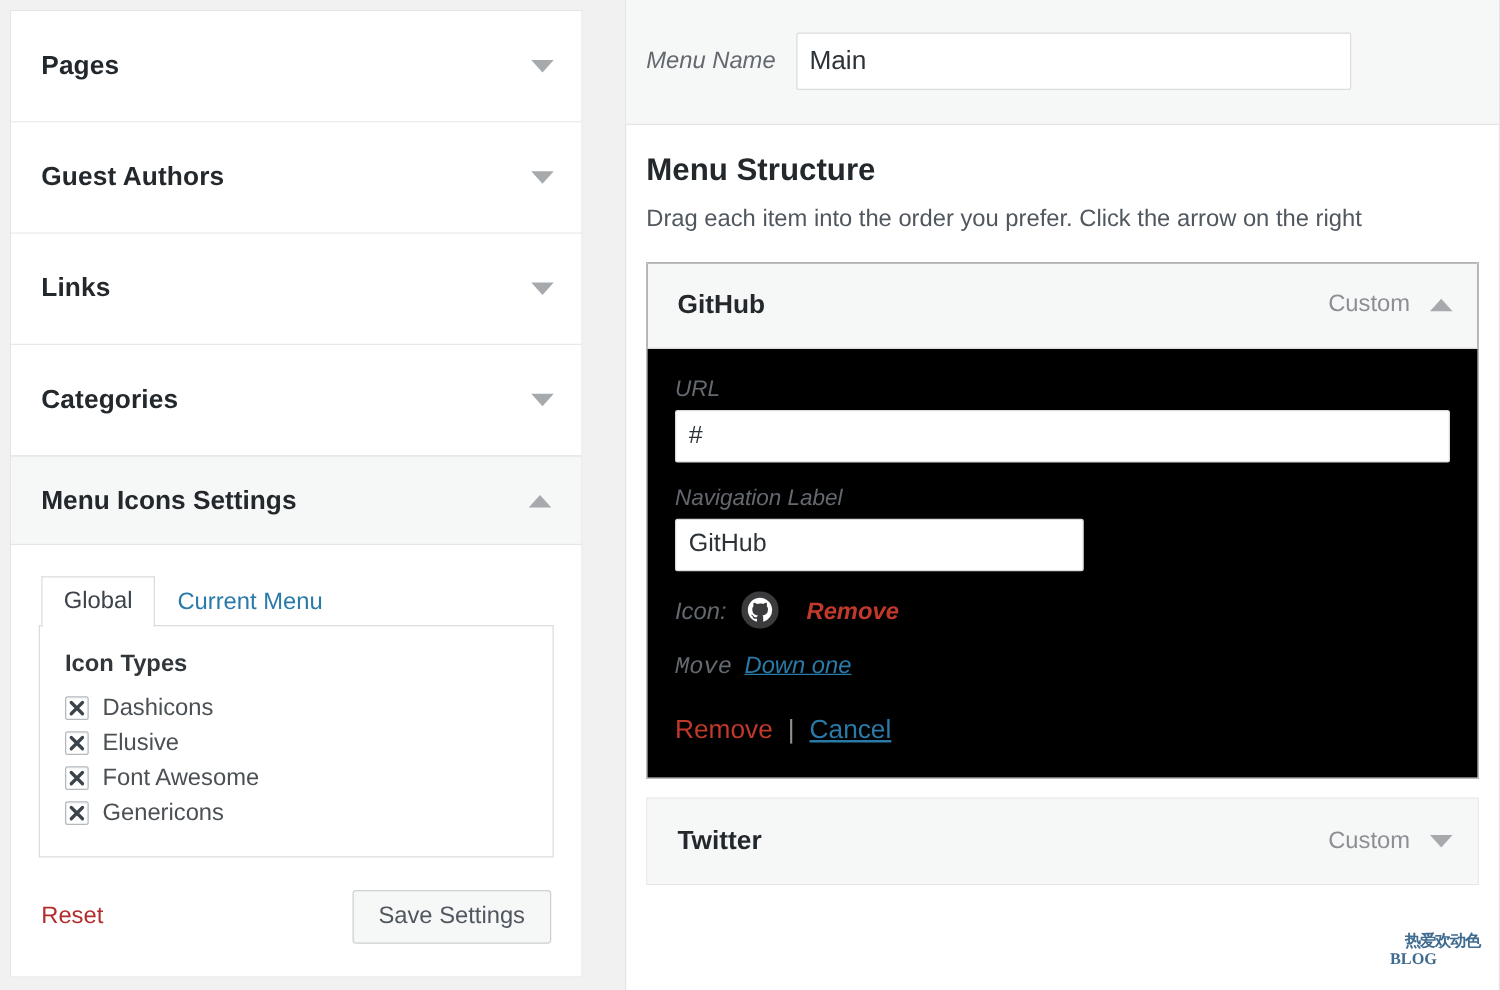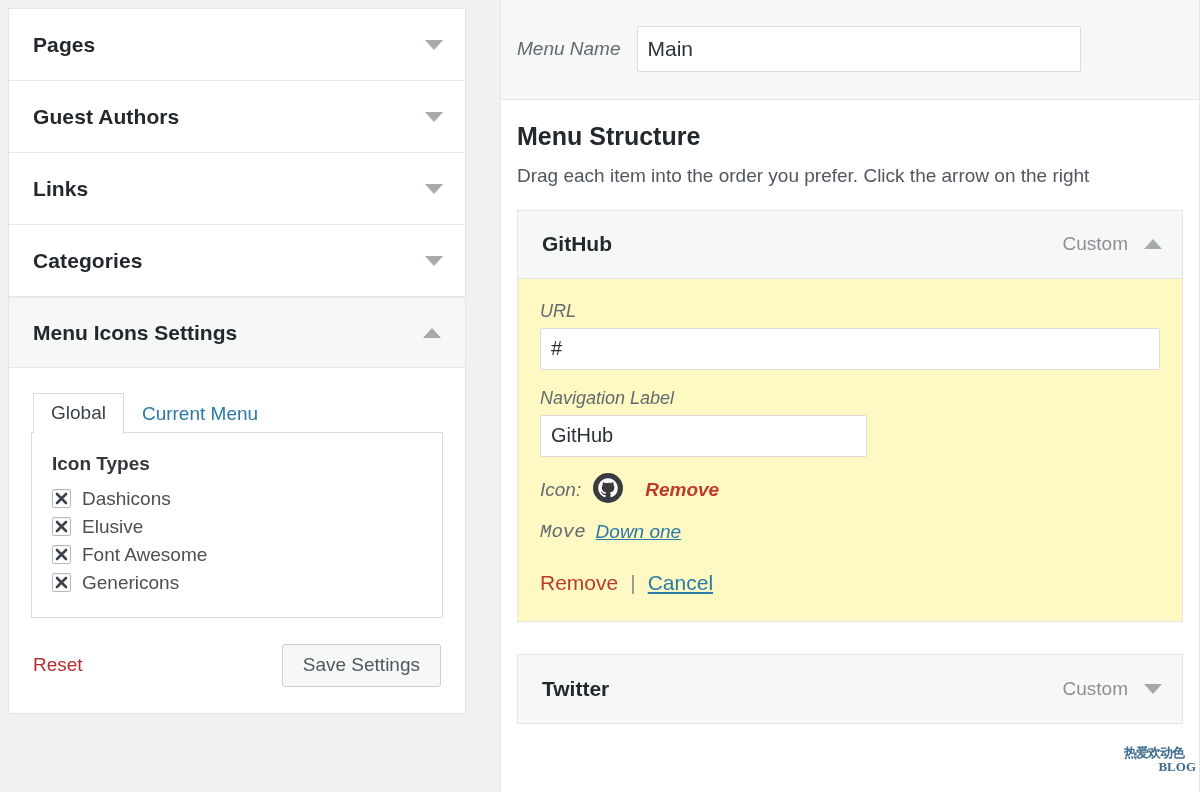--- a/index.html
+++ b/index.html
@@ -22,21 +22,21 @@
     position: absolute;
     left: 8px; top: 8px;
     width: 458px;
   }
   .accordion-panel {
     background: #fff;
     border: 1px solid #e5e5e5;
     border-bottom: none;
   }
   .accordion-head {
-    height: 72px;
+    height: 89px;
     display: flex;
     align-items: center;
     justify-content: space-between;
     padding: 0 22px 0 24px;
     cursor: pointer;
     background: #fff;
     border-bottom: 1px solid #e8e8e8;
   }
   .accordion-head .title {
     font-size: 21px;
@@ -212,22 +212,22 @@
   .struct-desc {
     font-size: 19px;
     color: #50575e;
     white-space: nowrap;
     margin: 0 0 20px 0;
     line-height: 1.4;
   }
 
   .menu-item {
     border: 1px solid #e5e5e5;
-    background: #fef9c3;
-    margin-bottom: 32px;
+    background: #000000;
+    margin-bottom: 15px;
   }
   .item-head {
     background: #f6f7f7;
     border-bottom: 1px solid #e5e5e5;
     height: 68px;
     display: flex;
     align-items: center;
     justify-content: space-between;
     padding: 0 20px 0 24px;
     cursor: pointer;
@@ -350,21 +350,21 @@
     color: #2f5f86;
     text-align: center;
     letter-spacing: -1px;
     line-height: 1;
     text-shadow: 0 1px 0 #fff, 1px 0 0 #fff, -1px 0 0 #fff, 0 -1px 0 #fff;
   }
   .wm-bot {
     font-size: 13px;
     font-weight: bold;
     color: #2f5f86;
-    text-align: right;
+    text-align: left;
     font-family: "Liberation Serif", serif;
     letter-spacing: 0px;
     line-height: 1;
     margin-top: 1px;
     text-shadow: 0 1px 0 #fff, 1px 0 0 #fff, -1px 0 0 #fff, 0 -1px 0 #fff;
   }
 </style>
 </head>
 <body>
 

